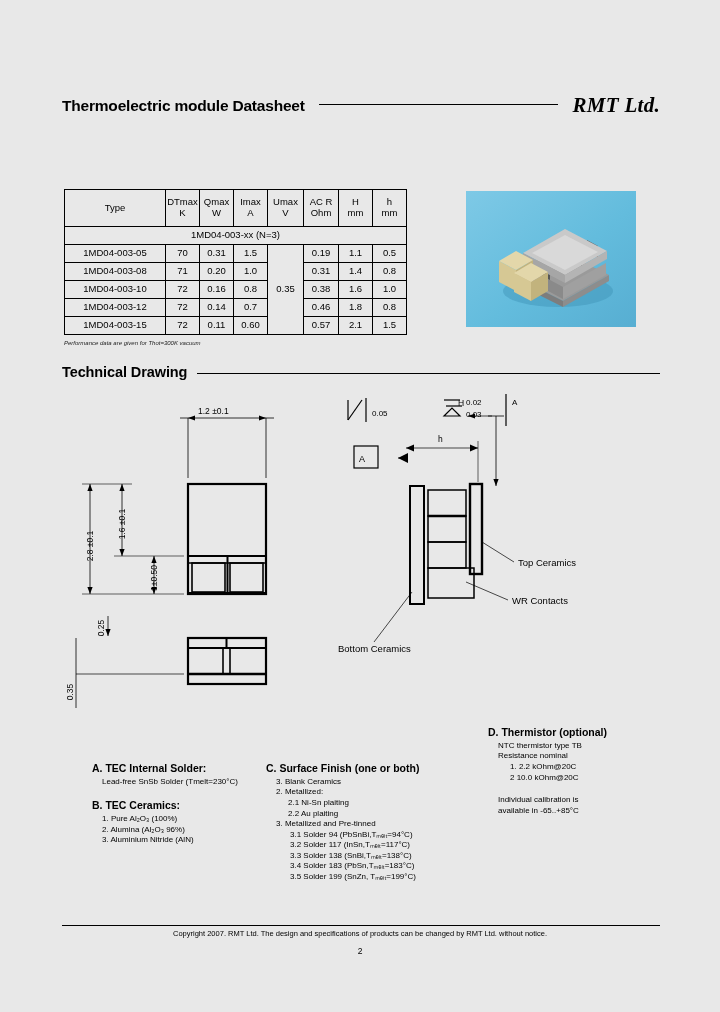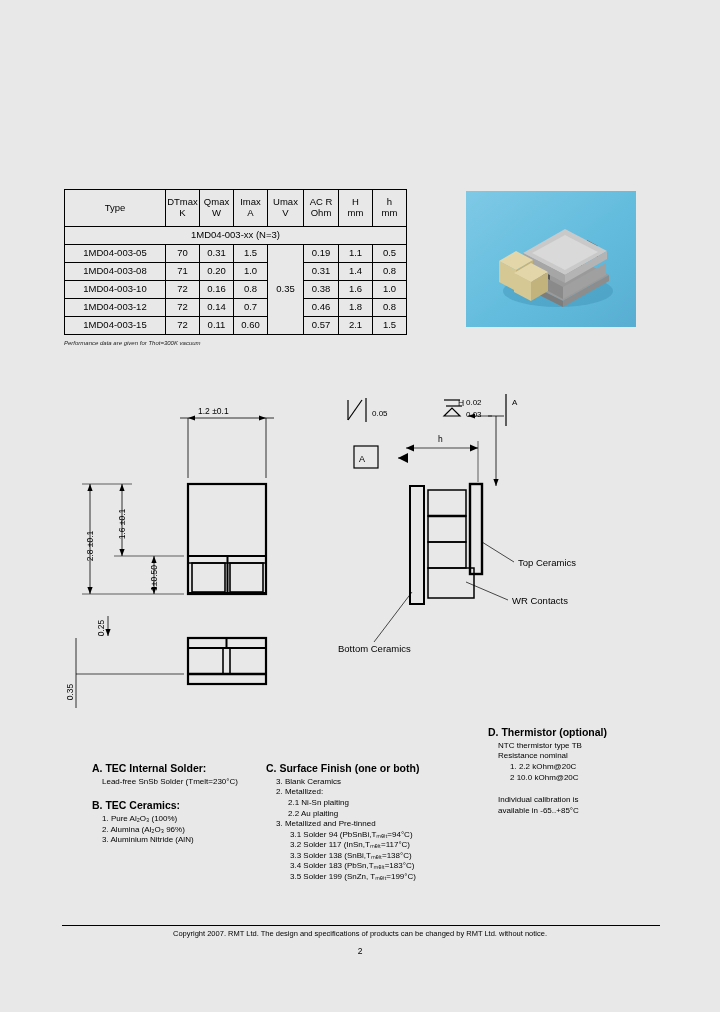--- a/index.html
+++ b/index.html
@@ -183,20 +183,25 @@
     width: 720px;
     text-align: center;
     font-size: 8.5px;
   }
 </style>
 </head>
 <body>
 
 <div class="page">
 
+  <div class="doc-header">
+    <span class="doc-title">Thermoelectric module Datasheet</span>
+    <span class="header-rule"></span>
+    <span class="brand">RMT Ltd.</span>
+  </div>
 
 
   <div class="perf-wrap">
     <table class="perf">
       <thead>
         <tr>
           <th class="col-type">
             <span>Type</span>
           </th>
           <th class="col-num hdr-2line">
@@ -325,20 +330,24 @@
         <polygon points="33,70 50,79 50,100 33,91" fill="#d6c894"></polygon>
         <polygon points="50,79 67,69 67,90 50,100" fill="#c2b37d"></polygon>
         <polygon points="33,70 50,60 67,69 50,79" fill="#e3d7aa"></polygon>
         <polygon points="48,82 65,91 65,110 48,101" fill="#d6c894"></polygon>
         <polygon points="65,91 82,81 82,100 65,110" fill="#c2b37d"></polygon>
         <polygon points="48,82 65,72 82,81 65,91" fill="#e3d7aa"></polygon>
       </g>
     </svg>
   </div>
 
+  <div class="section" id="sec-draw">
+    <span class="section-title">Technical Drawing</span>
+    <span class="section-rule"></span>
+  </div>
 
   <div class="drawing">
     <svg width="600" height="330" viewBox="0 0 600 330">
       <g stroke="#000" fill="none" stroke-width="1">
 
         <rect x="126" y="98" width="78" height="110" stroke-width="2.2"></rect>
 
         <line x1="126" y1="170" x2="204" y2="170" stroke-width="2.2"></line>
         <line x1="126" y1="177" x2="204" y2="177" stroke-width="1.4"></line>
 

